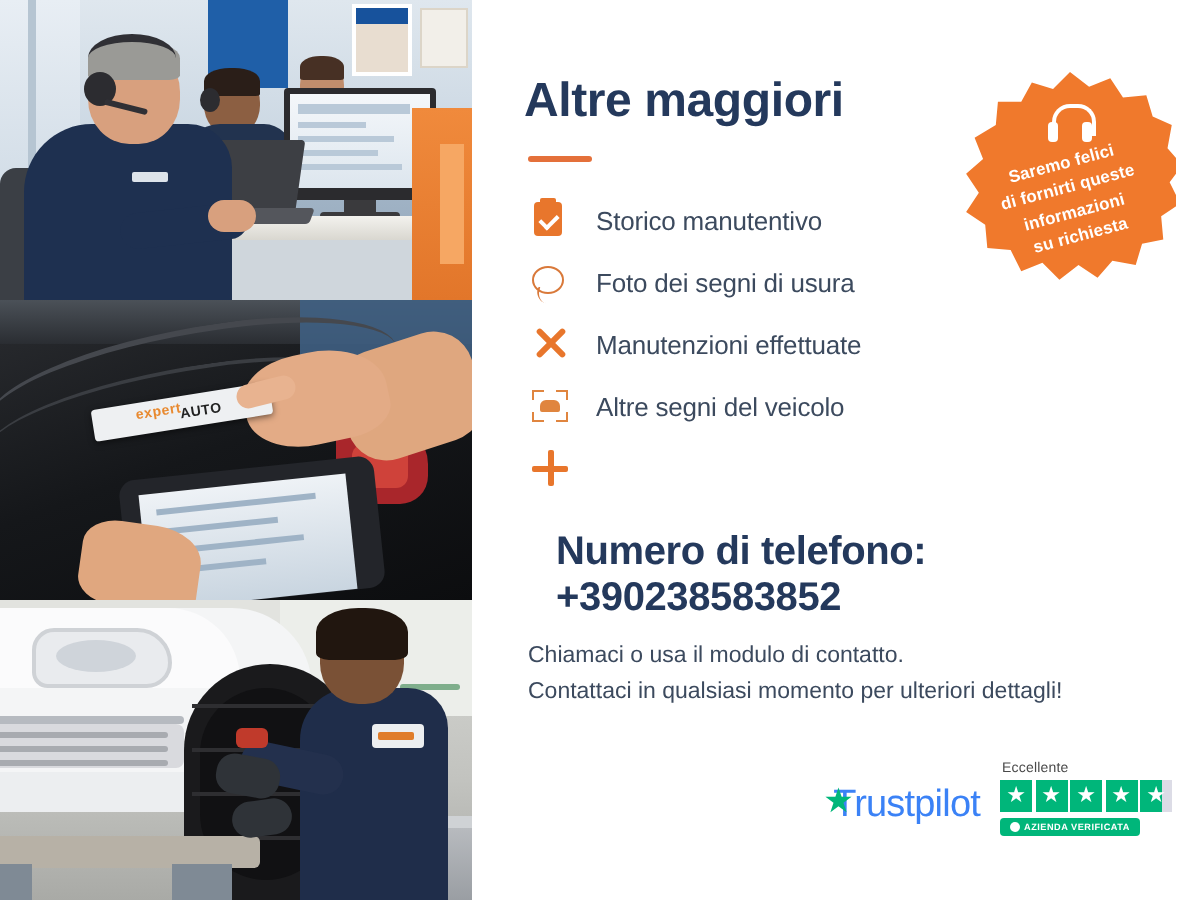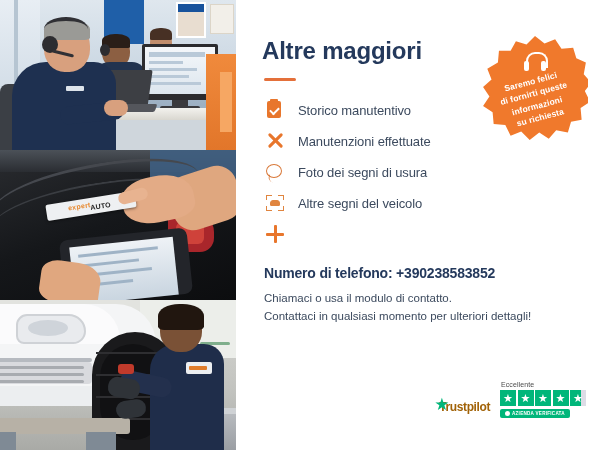--- a/index.html
+++ b/index.html
@@ -400,22 +400,22 @@
   }
   
   .ico-plus::before,.ico-plus::after{
     content:"";position:absolute;background:#e8762c;border-radius:1px;
   }
   .ico-plus::before{left:10px;top:2px;width:2.6px;height:18px;}
   .ico-plus::after{left:2px;top:9.7px;width:18px;height:2.6px;}
 
   
   .phone-line {
-    margin: 16px 0 0 2px;
-    font-size: 14px;
+    margin: 16px 0 0 16px;
+    font-size: 20px;
     font-weight: bold;
     color: #24395c;
     letter-spacing: -0.2px;
   }
   .contact-text {
     margin: 9px 0 0 2px;
     font-size: 11.5px;
     line-height: 1.55;
     color: #3c4a5e;
   }
@@ -427,21 +427,21 @@
     bottom: 32px;
     display: flex;
     align-items: flex-end;
   }
   .tp-logo { display:flex; align-items:center; margin-right:10px; padding-bottom:4px; }
   .tp-star {
     width: 0; height: 0; position: relative; margin-right: 4px;
     font-size: 17px; color: #00b67a; line-height: 1;
   }
   .tp-star::before { content:"\2605"; position:absolute; left:-1px; top:-11px; }
-  .tp-name { font-size: 12px; font-weight: bold; color: #a16207; letter-spacing:-0.4px; }
+  .tp-name { font-size: 19px; font-weight: normal; color: #3b82f6; letter-spacing:-0.4px; }
 
   .tp-rating { display:flex; flex-direction:column; align-items:flex-start; }
   .tp-excellent {
     font-size: 7px; color:#4a4a4a; margin-bottom:2px; margin-left:1px; letter-spacing:.1px;
   }
   .tp-stars { display:flex; gap:1.5px; }
   .tp-box {
     width: 16px; height: 16px; background:#00b67a;
     display:flex; align-items:center; justify-content:center;
     color:#fff; font-size:11px; line-height:1; position:relative;
@@ -593,28 +593,28 @@
     </div>
 
     <ul class="feature-list">
       <li class="feature-item">
         <span class="feature-icon">
           <span class="ico-clipboard"></span>
         </span>
         <span class="feature-label">Storico manutentivo</span>
       </li>
       <li class="feature-item">
-        <span class="feature-icon ico-tools"></span>
-        <span class="feature-label">Manutenzioni effettuate</span>
-      </li>
-      <li class="feature-item">
         <span class="feature-icon">
           <span class="ico-bubble"></span>
         </span>
         <span class="feature-label">Foto dei segni di usura</span>
+      </li>
+      <li class="feature-item">
+        <span class="feature-icon ico-tools"></span>
+        <span class="feature-label">Manutenzioni effettuate</span>
       </li>
       <li class="feature-item">
         <span class="feature-icon">
           <span class="ico-scan">
             <span class="c1"></span>
               <span class="c2"></span>
               <span class="c3"></span>
               <span class="c4"></span>
             <span class="car"></span>
           </span>

